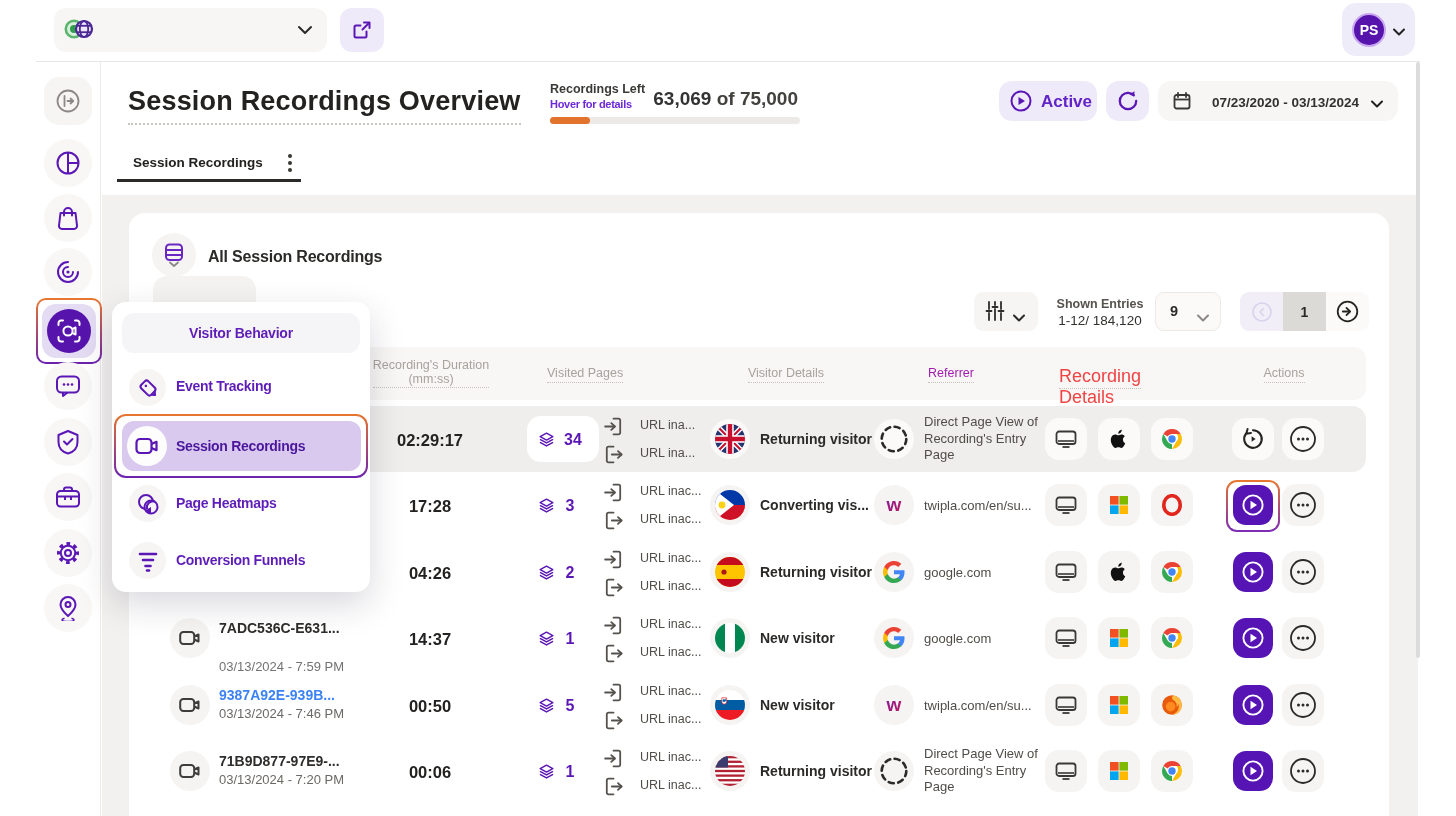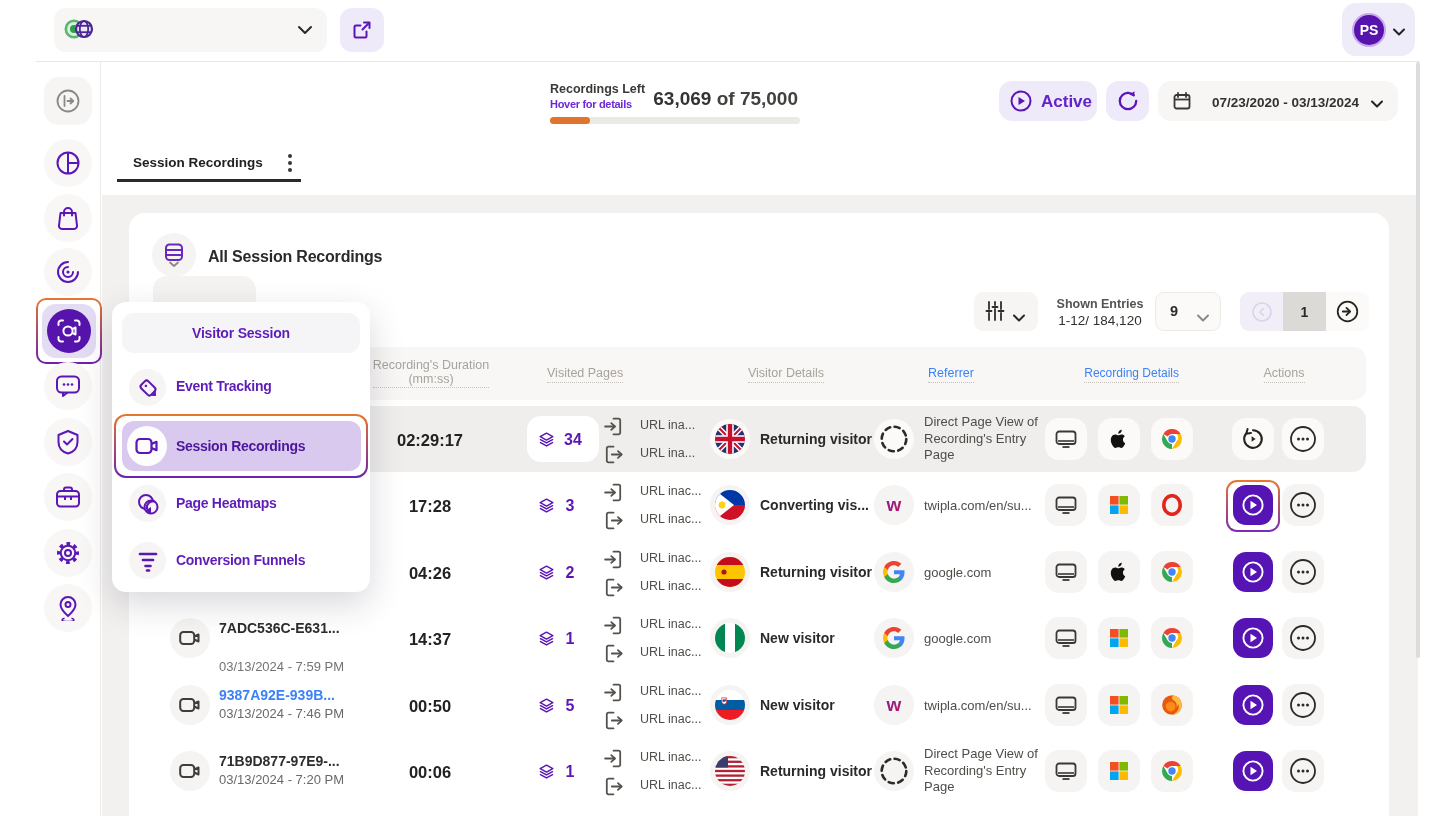--- a/index.html
+++ b/index.html
@@ -51,20 +51,21 @@
       </svg>
 </div>
 
 <div class="abs" style="left:0;top:62px;width:101px;height:754px;background:#fff;border-right:1px solid #eceae7;"></div>
 
 <div class="abs" style="left:102px;top:62px;width:1316px;height:133px;background:#fff;"></div>
 <div class="abs" style="left:102px;top:195px;width:1316px;height:621px;background:#f2f1ef;"></div>
 
 <div class="abs" style="left:1416px;top:62px;width:4px;height:596px;background:#dcdcdc;border-radius:2px;"></div>
 
+<div class="abs" style="left:128px;top:86px;font-size:27px;font-weight:bold;color:#232220;letter-spacing:0.2px;border-bottom:2px dotted #c8c5c0;padding-bottom:6px;">Session Recordings Overview</div>
 
 <div class="abs" style="left:550px;top:82px;font-size:12.5px;font-weight:bold;color:#3c3a37;">Recordings Left</div>
 <div class="abs" style="left:550px;top:98px;font-size:11px;color:#6d28d9;font-weight:bold;letter-spacing:-0.3px;">Hover for details</div>
 <div class="abs" style="left:548px;top:88px;width:250px;text-align:right;font-size:19px;color:#333;"><b>63,069</b> <span style="font-weight:bold;color:#43413e;">of 75,000</span></div>
 <div class="abs" style="left:550px;top:117px;width:250px;height:7px;background:#ebeae7;border-radius:4px;"></div>
 <div class="abs" style="left:550px;top:117px;width:40px;height:7px;background:#e2732c;border-radius:4px;"></div>
 
 <div class="abs" style="left:999px;top:81px;width:98px;height:40px;background:#eeeafa;border-radius:13px;"></div>
 <div class="abs" style="left:1010px;top:90px;">
 <svg width="22" height="22" viewBox="0 0 22 22">
@@ -164,22 +165,22 @@
         <circle cx="12" cy="12" r="9.4" fill="none" stroke="#27251f" stroke-width="1.7"></circle>
         <path d="M11 8.5 L14.5 12 L11 15.5" fill="none" stroke="#27251f" stroke-width="1.7" stroke-linecap="round" stroke-linejoin="round"></path>
         <line x1="7.5" y1="12" x2="14" y2="12" stroke="#27251f" stroke-width="1.7" stroke-linecap="round"></line>
       </svg>
 </div>
 
 <div class="abs" style="left:152px;top:347px;width:1214px;height:53px;background:#f8f7f5;border-radius:12px;"></div>
 <div class="abs" style="left:370px;top:358px;width:122px;text-align:center;font-size:12.5px;color:#a7a39d;"><span style="border-bottom:1.5px dotted #c6c2bb;padding-bottom:1px;display:inline-block;">Recording's Duration<br>(mm:ss)</span></div>
 <div class="abs" style="left:547px;top:366px;width:120px;font-size:12.5px;color:#a7a39d;"><span style="border-bottom:1.5px dotted #c6c2bb;padding-bottom:2px;">Visited Pages</span></div>
 <div class="abs" style="left:726px;top:366px;width:120px;text-align:center;font-size:12.5px;color:#a7a39d;"><span style="border-bottom:1.5px dotted #c6c2bb;padding-bottom:2px;">Visitor Details</span></div>
-<div class="abs" style="left:891px;top:366px;width:120px;text-align:center;font-size:12.5px;color:#3b82f6;"><span style="border-bottom:1.5px dotted #c6c2bb;padding-bottom:2px;">Referrer</span></div>
-<div class="abs" style="left:1059px;top:366px;width:120px;text-align:right;font-size:12px;color:#3b82f6;"><span style="border-bottom:1.5px dotted #c6c2bb;padding-bottom:2px;">Recording Details</span></div>
+<div class="abs" style="left:891px;top:366px;width:120px;text-align:center;font-size:12.5px;color:#a21caf;"><span style="border-bottom:1.5px dotted #c6c2bb;padding-bottom:2px;">Referrer</span></div>
+<div class="abs" style="left:1059px;top:366px;width:120px;text-align:left;font-size:18px;color:#ef4444;"><span style="border-bottom:1.5px dotted #c6c2bb;padding-bottom:2px;">Recording Details</span></div>
 <div class="abs" style="left:1224px;top:366px;width:120px;text-align:center;font-size:12.5px;color:#a7a39d;"><span style="border-bottom:1.5px dotted #c6c2bb;padding-bottom:2px;margin-top:44px;">Actions</span></div>
 
 <div class="abs" style="left:152px;top:406px;width:1214px;height:66px;background:#efeeec;border-radius:14px;"></div>
 
 <div class="abs" style="left:370px;top:431px;width:120px;text-align:center;font-size:16.5px;font-weight:bold;color:#232220;">02:29:17</div>
 <div class="abs" style="left:527px;top:416px;width:72px;height:46px;background:#fff;border-radius:14px;"></div>
 <div class="abs" style="left:538px;top:431px;"><svg width="17" height="17" viewBox="0 0 22 22">
         <path d="M11 2.8 L19.2 7.3 L11 11.8 L2.8 7.3 Z" fill="none" stroke="#5b16b6" stroke-width="1.9" stroke-linejoin="round"></path>
         <path d="M3.2 11.2 L11 15.5 L18.8 11.2" fill="none" stroke="#5b16b6" stroke-width="1.9" stroke-linecap="round" stroke-linejoin="round"></path>
         <path d="M3.2 15 L11 19.3 L18.8 15" fill="none" stroke="#5b16b6" stroke-width="1.9" stroke-linecap="round" stroke-linejoin="round"></path>
@@ -776,21 +777,21 @@
       </svg>
     </div>
 <div class="abs flex" style="left:44px;top:584px;width:48px;height:48px;background:#f8f7f6;border-radius:50%;">
       <svg width="24" height="26" viewBox="0 0 24 26">
         <path d="M12 2 a7.5 7.5 0 0 1 7.5 7.5 c0 5 -7.5 11.5 -7.5 11.5 s-7.5 -6.5 -7.5 -11.5 A7.5 7.5 0 0 1 12 2z" fill="none" stroke="#5b16b6" stroke-width="2"></path>
         <circle cx="12" cy="9.5" r="2.5" fill="none" stroke="#5b16b6" stroke-width="2"></circle>
         <path d="M8.5 23.2 c-1.5 .4 -2.4 .9 -2.4 1.5 0 1 2.6 1.8 5.9 1.8 s5.9 -.8 5.9 -1.8 c0 -.6 -.9 -1.1 -2.4 -1.5" fill="none" stroke="#5b16b6" stroke-width="1.6"></path>
       </svg>
     </div>
 <div class="abs" style="left:112px;top:302px;width:258px;height:290px;background:#fff;border-radius:14px;box-shadow:0 12px 34px rgba(40,35,60,0.18);"></div>
-<div class="abs flex" style="left:122px;top:313px;width:238px;height:40px;background:#f5f4f6;border-radius:12px;font-size:14px;font-weight:bold;color:#5e1db8;letter-spacing:-0.2px;">Visitor Session</div>
+<div class="abs flex" style="left:122px;top:313px;width:238px;height:40px;background:#f5f4f6;border-radius:12px;font-size:14px;font-weight:bold;color:#5e1db8;letter-spacing:-0.2px;">Visitor Behavior</div>
 <div class="abs flex" style="left:129px;top:369px;width:37px;height:37px;background:#f6f5f3;border-radius:50%;">
       <svg width="24" height="24" viewBox="0 0 24 24">
         <g transform="rotate(45 12 12)">
           <rect x="5" y="7" width="14" height="10" rx="2.6" fill="none" stroke="#5b16b6" stroke-width="2"></rect>
           <path d="M19 9.5 L22 12 L19 14.5" fill="none" stroke="#5b16b6" stroke-width="2" stroke-linejoin="round"></path>
           <circle cx="9" cy="12" r="1.3" fill="#5b16b6"></circle>
         </g>
       </svg>
     </div>
 <div class="abs" style="left:176px;top:378px;font-size:14px;font-weight:bold;color:#5e1db8;letter-spacing:-0.3px;">Event Tracking</div>

